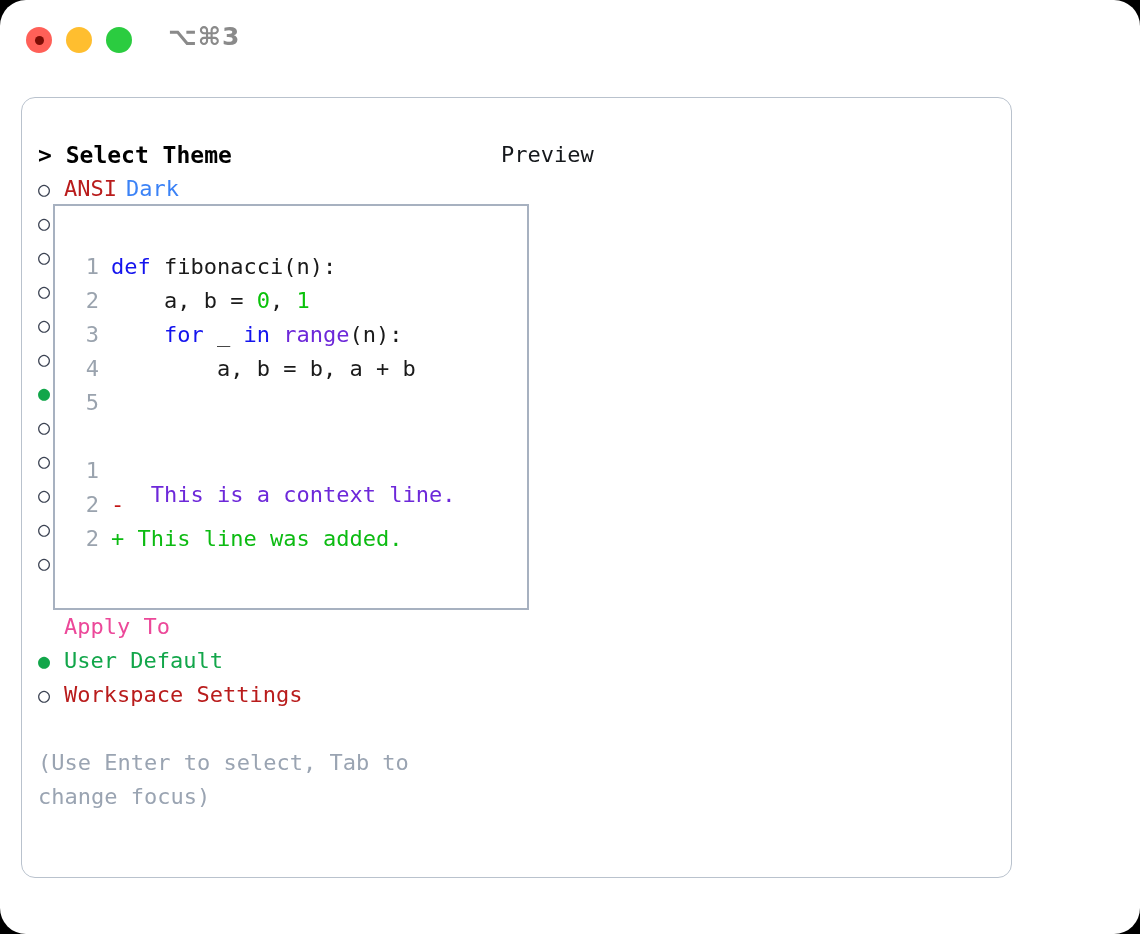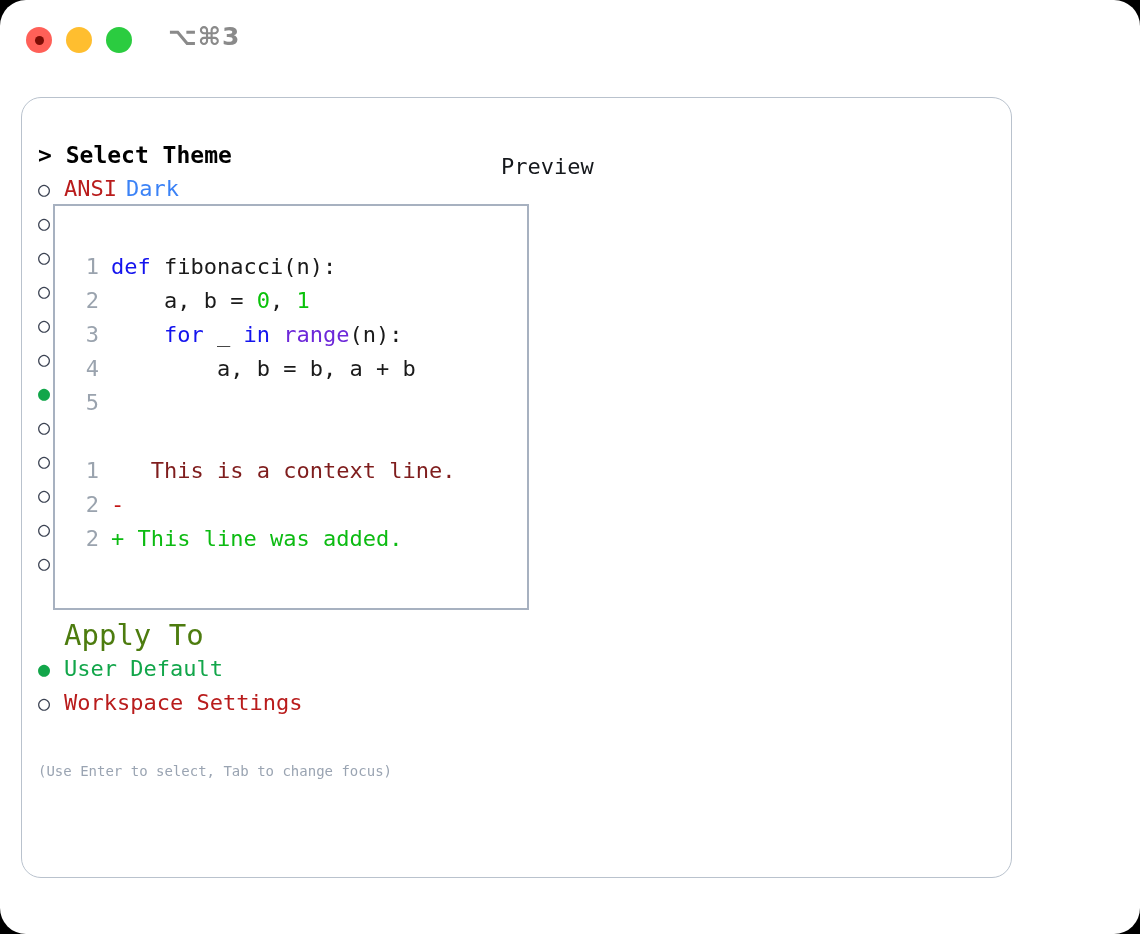--- a/index.html
+++ b/index.html
@@ -62,21 +62,21 @@
   }
 
   
   #panel {
     position: absolute;
     left: 21px;
     top: 97px;
     width: 991px;
     height: 781px;
     border: 1.5px solid #b9c2cd;
-    border-radius: 20px;
+    border-radius: 14px;
     box-sizing: border-box;
   }
 
   
   #left-col {
     position: absolute;
     left: 16px;
     top: 40px;
     width: 430px;
   }
@@ -106,42 +106,42 @@
   .bullet.sel { color: #12a64a; }
   .opt-name { color: #b91c1c; }
   .opt-row.selected .opt-name { color: #12a64a; }
   .opt-tag {
     color: #3b82f6;
     padding-left: 9px;
   }
   .opt-row.selected .opt-tag { color: #a4adbb; }
 
   #applyto-title {
-    font-size: 29px;
-    color: #4d7c0f;
+    font-size: 22px;
+    color: #ec4899;
     white-space: pre;
     height: 34px;
     line-height: 34px;
     padding-left: 26px;
-    margin-top: 38px;
+    margin-top: 30px;
   }
   #hint {
     margin-top: 34px;
-    font-size: 14px;
+    font-size: 22px;
     line-height: 34px;
     color: #9aa4b2;
     width: 400px;
     white-space: pre-wrap;
   }
 
   
   #right-col {
     position: absolute;
     left: 479px;
-    top: 52px;
+    top: 40px;
     width: 490px;
   }
   #preview-label {
     font-size: 22px;
     color: #15181c;
     white-space: pre;
     line-height: 34px;
   }
   #preview-box {
     position: absolute;
@@ -170,21 +170,21 @@
     flex: 0 0 26px;
     text-align: right;
     color: #9aa3ae;
     margin-right: 12px;
   }
   .code-txt { color: #1a1a1a; }
   .tok-kw  { color: #1414ee; margin-top: 42px; }
   .tok-fn  { color: #6d28d9; }
   .tok-num { color: #0ac20a; }
   .spacer-line { height: 34px; }
-  .diff-ctx { color: #7f1d1d; }
+  .diff-ctx { color: #6d28d9; margin-top: 24px; }
   .diff-del { color: #c21414; }
   .diff-add { color: #0cbb12; }
 </style>
 </head>
 <body>
 
 <div id="window">
 
   <div id="titlebar">
     <div class="traffic red">

